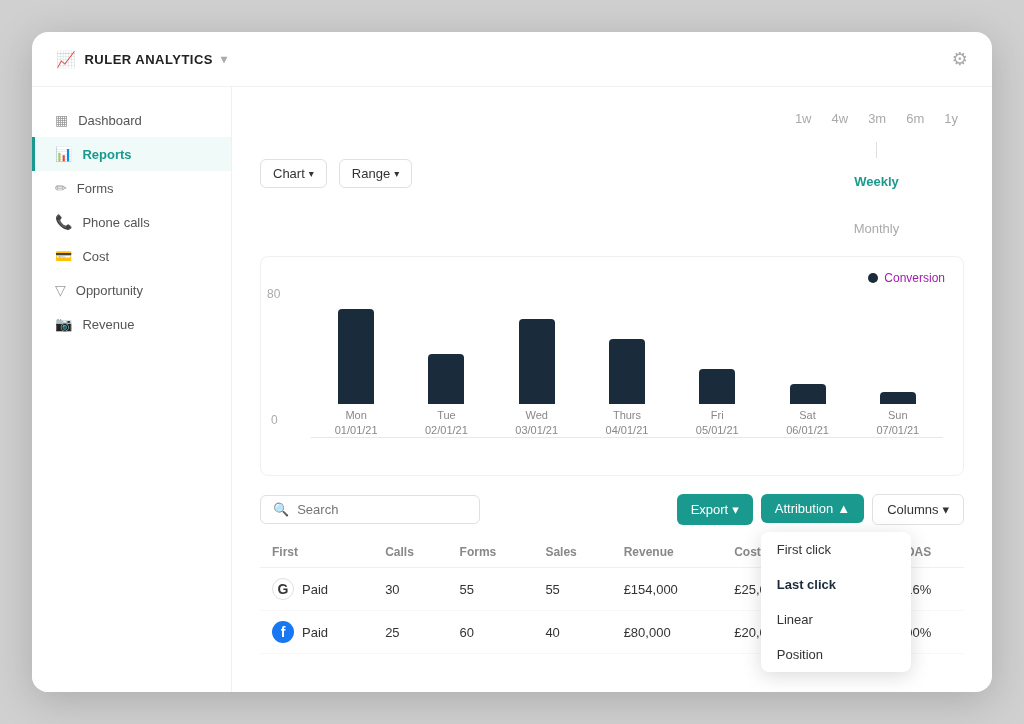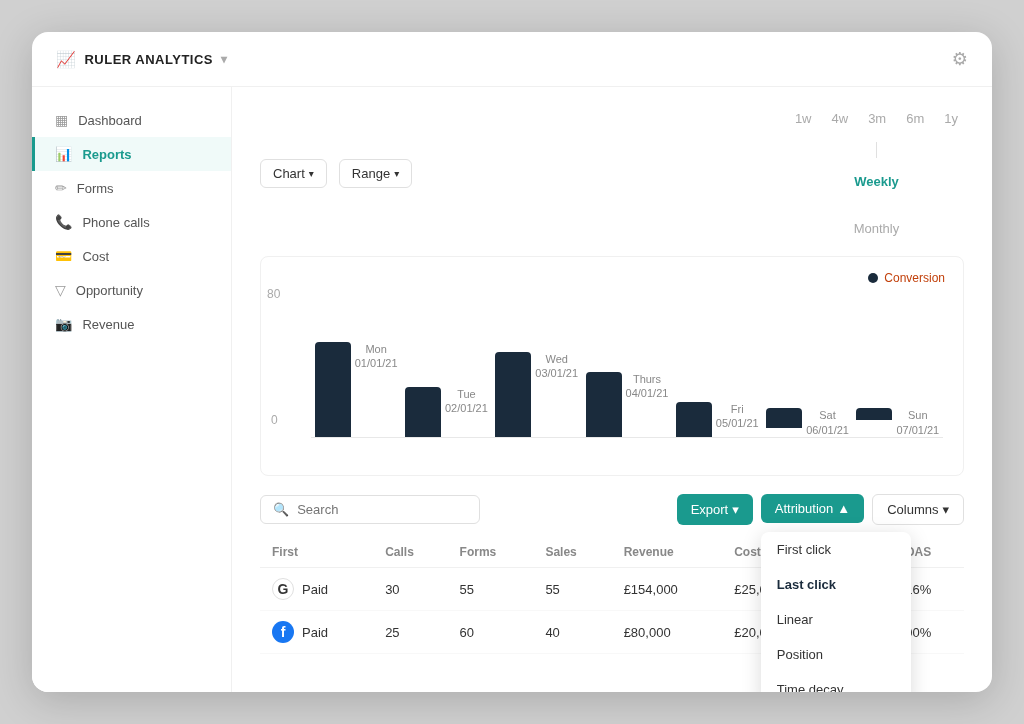--- a/index.html
+++ b/index.html
@@ -142,21 +142,21 @@
       position: relative;
     }
     .chart-legend {
       position: absolute;
       top: 14px;
       right: 18px;
       display: flex;
       align-items: center;
       gap: 6px;
       font-size: 12px;
-      color: #c2410c;
+      color: #a21caf;
     }
     .legend-dot {
       width: 10px; height: 10px;
       border-radius: 50%;
       background: #1a2b3c;
     }
     .chart-y-label {
       position: absolute;
       left: 6px;
       top: 30px;
@@ -175,21 +175,22 @@
       align-items: flex-end;
       justify-content: space-around;
       height: 155px;
       margin-left: 30px;
       margin-top: 10px;
       padding-bottom: 0;
       border-bottom: 1px solid #e8e8e8;
     }
     .bar-group {
       display: flex;
-      flex-direction: row;
+      flex-direction: column;
+      align-items: center;
       gap: 4px;
     }
     .bar {
       width: 36px;
       background: #1a2b3c;
       border-radius: 4px 4px 0 0;
     }
     .bar-label {
       font-size: 11px;
       color: #888;
@@ -437,21 +438,20 @@
           <div style="position:relative;">
             <button class="attribution-btn">
               <span>Attribution</span>
               <span>▲</span>
             </button>
             <div class="attribution-dropdown">
               <div class="attr-option">First click</div>
               <div class="attr-option active">Last click</div>
               <div class="attr-option">Linear</div>
               <div class="attr-option">Position</div>
-              <div class="attr-option">Time decay</div>
             </div>
           </div>
           <button class="columns-btn">
             <span>Columns</span>
             <span>▾</span>
           </button>
         </div>
       </div>
 
       <table class="data-table">

